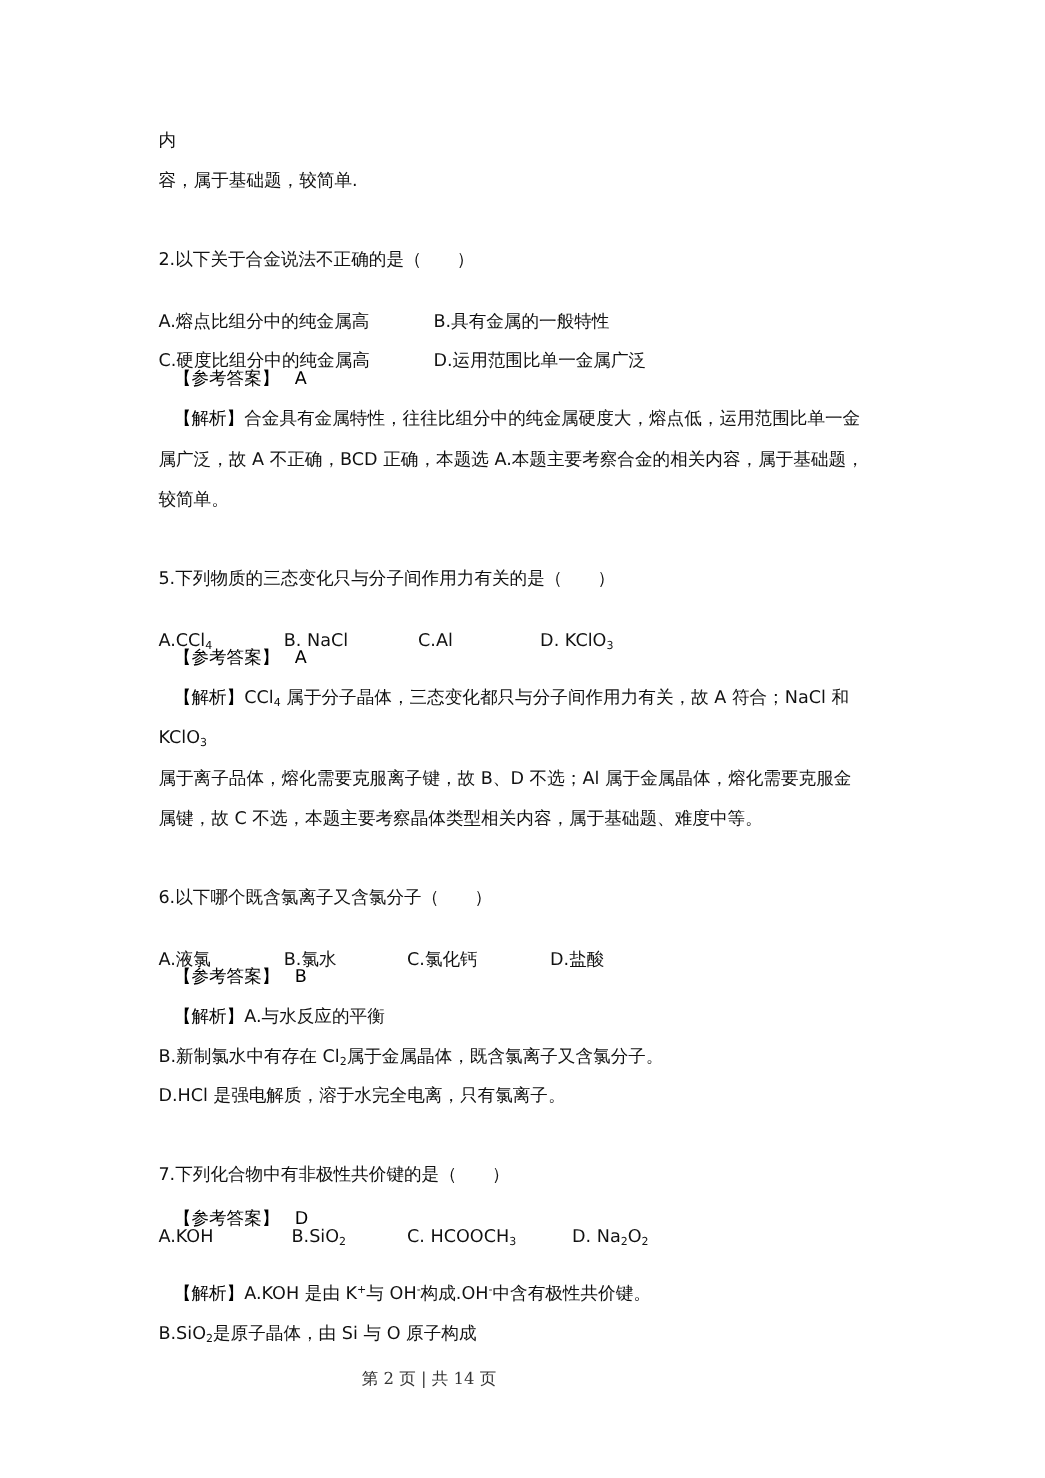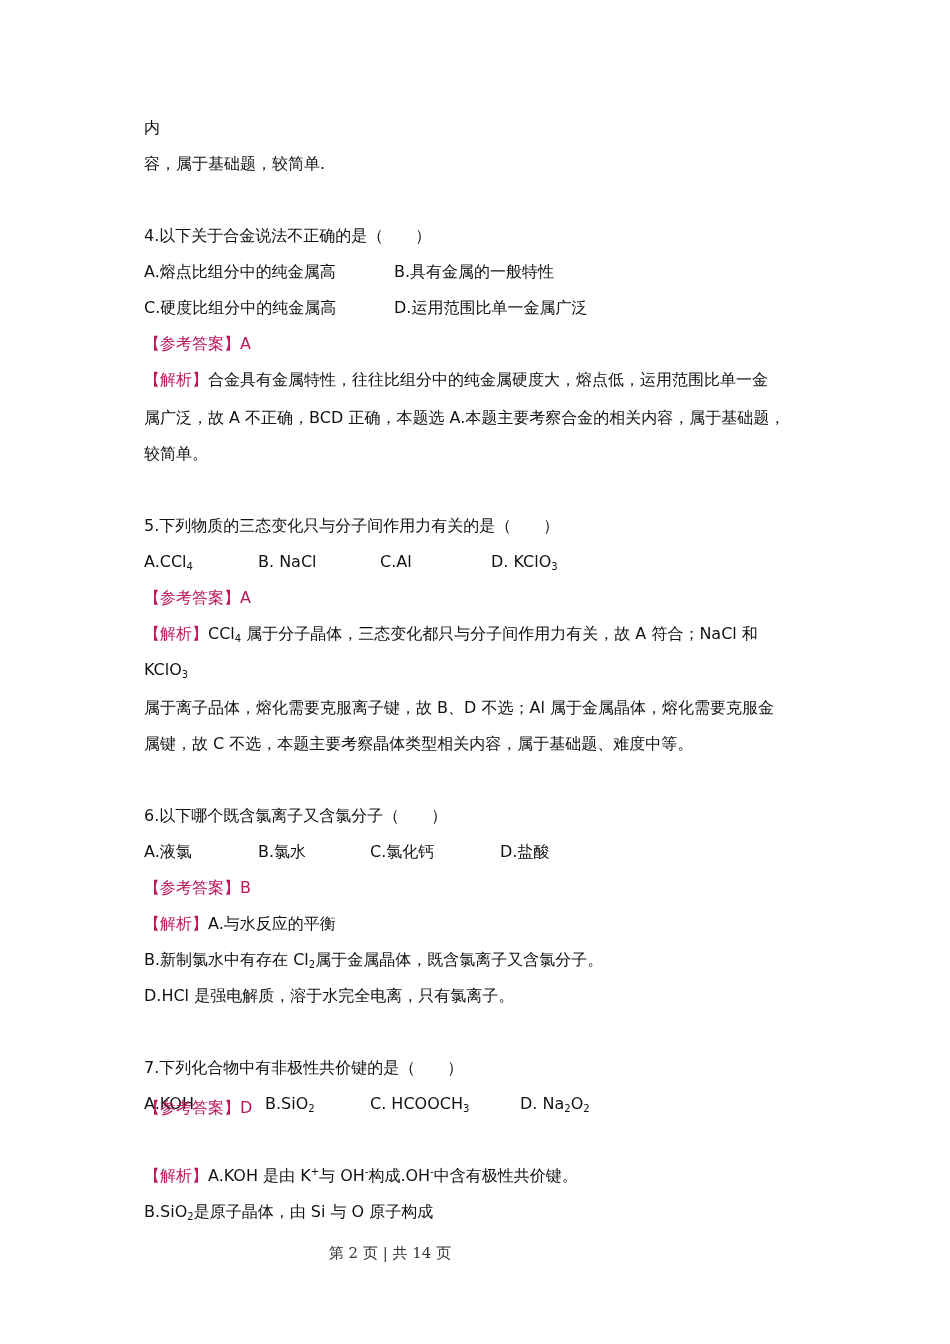--- a/index.html
+++ b/index.html
@@ -1,32 +1,32 @@
 <!DOCTYPE html>
 <html><head>
 <meta charset="utf-8">
 <style>
   html, body { margin: 0; padding: 0; background: #ffffff; }
   body { width: 950px; height: 1344px; position: relative; overflow: hidden;
          font-family: "DejaVu Sans", "Liberation Sans", sans-serif; color: #111111; }
   .line { position: absolute; left: 144px; font-size: 16px; line-height: 20px; white-space: nowrap; }
-  .red { color: #be185d; }
-  .opt { position: absolute; font-size: 16px; line-height: 20px; white-space: nowrap; }
+  .red { color: #000000; margin-left: 14px; }
+  .opt { position: absolute; font-size: 16px; line-height: 20px; white-space: nowrap; margin-top: 20px; }
   sub { font-size: 10px; vertical-align: -3px; line-height: 0; }
   sup { font-size: 10px; vertical-align: 6px; line-height: 0; }
   .footer { position: absolute; top: 1244px; left: 0; width: 780px; text-align: center;
             font-family: "DejaVu Serif", "Liberation Serif", serif; font-size: 15px; color: #333; }
 </style>
 </head>
 <body>
 
 <div class="line" style="top:118px">内</div>
 <div class="line" style="top:154px">容，属于基础题，较简单.</div>
 
-<div class="line" style="top:226px">4.以下关于合金说法不正确的是（　　）</div>
+<div class="line" style="top:226px">2.以下关于合金说法不正确的是（　　）</div>
 <div class="opt" style="top:262px;left:144px">A.熔点比组分中的纯金属高</div>
 <div class="opt" style="top:262px;left:394px">B.具有金属的一般特性</div>
 <div class="opt" style="top:298px;left:144px">C.硬度比组分中的纯金属高</div>
 <div class="opt" style="top:298px;left:394px">D.运用范围比单一金属广泛</div>
 <div class="line" style="top:334px">
   <span class="red">【参考答案】</span><span class="red">A</span>
 </div>
 <div class="line" style="top:370px">
   <span class="red">【解析】</span><span>合金具有金属特性，往往比组分中的纯金属硬度大，熔点低，运用范围比单一金</span>
 </div>

